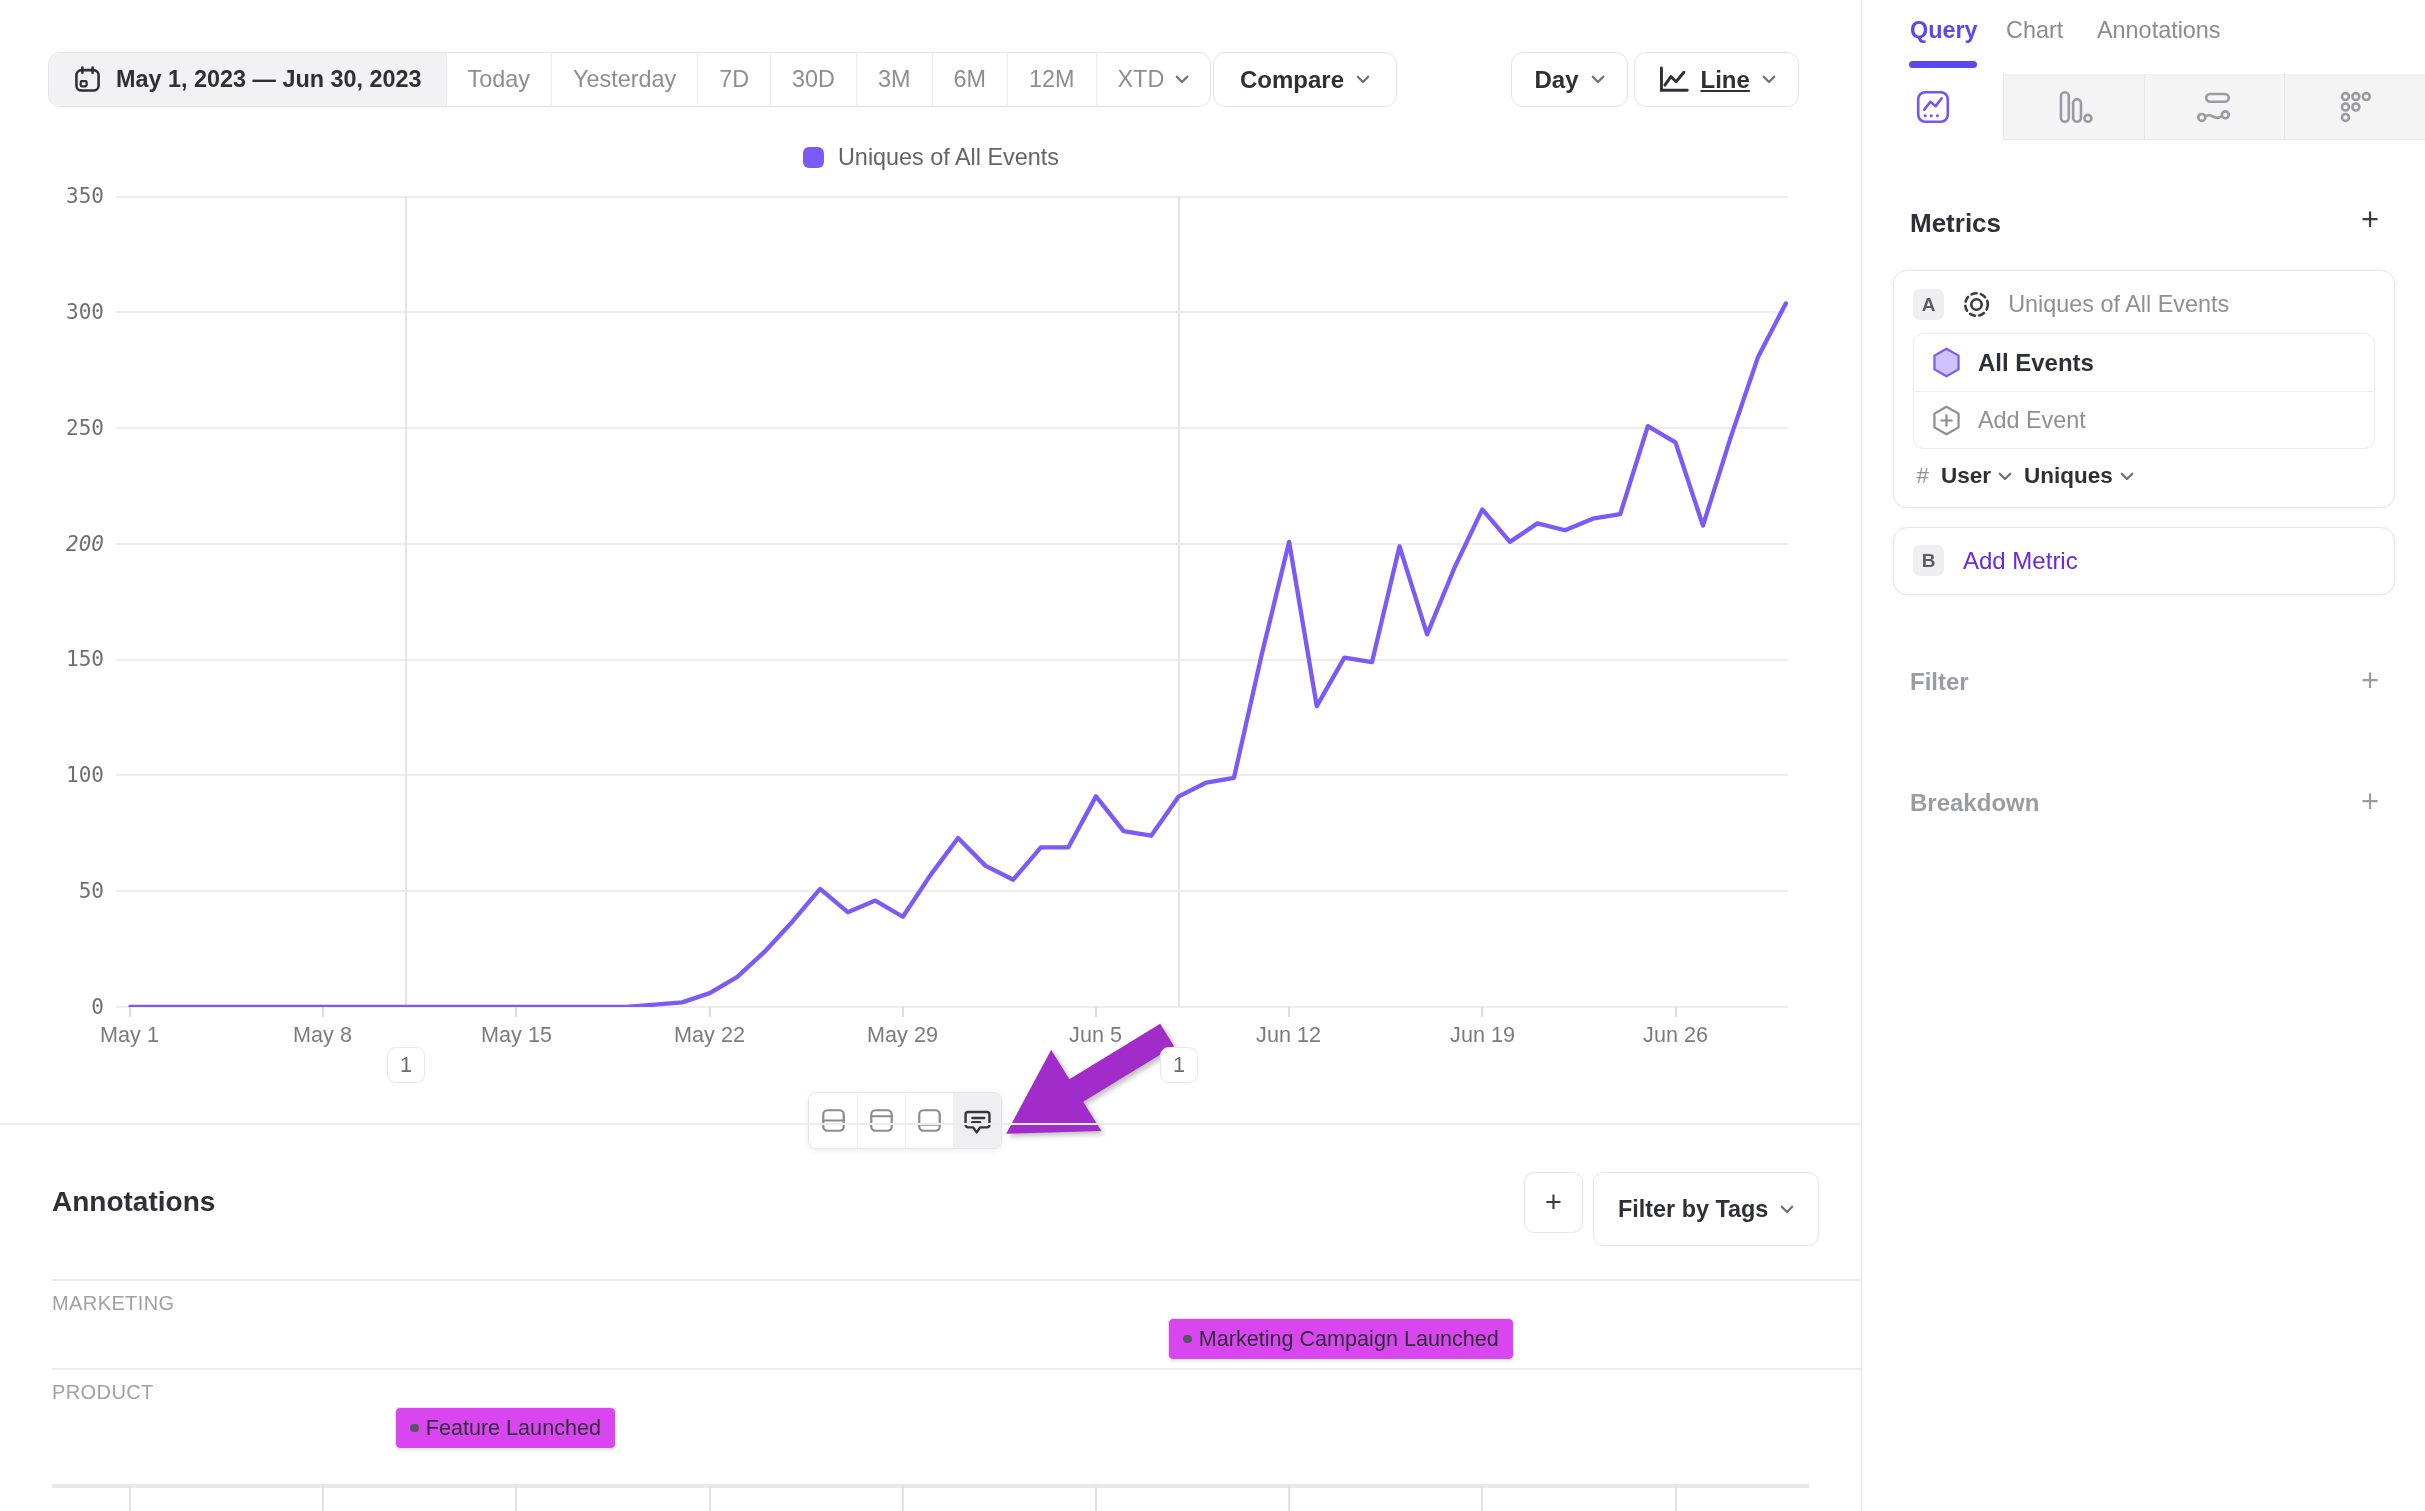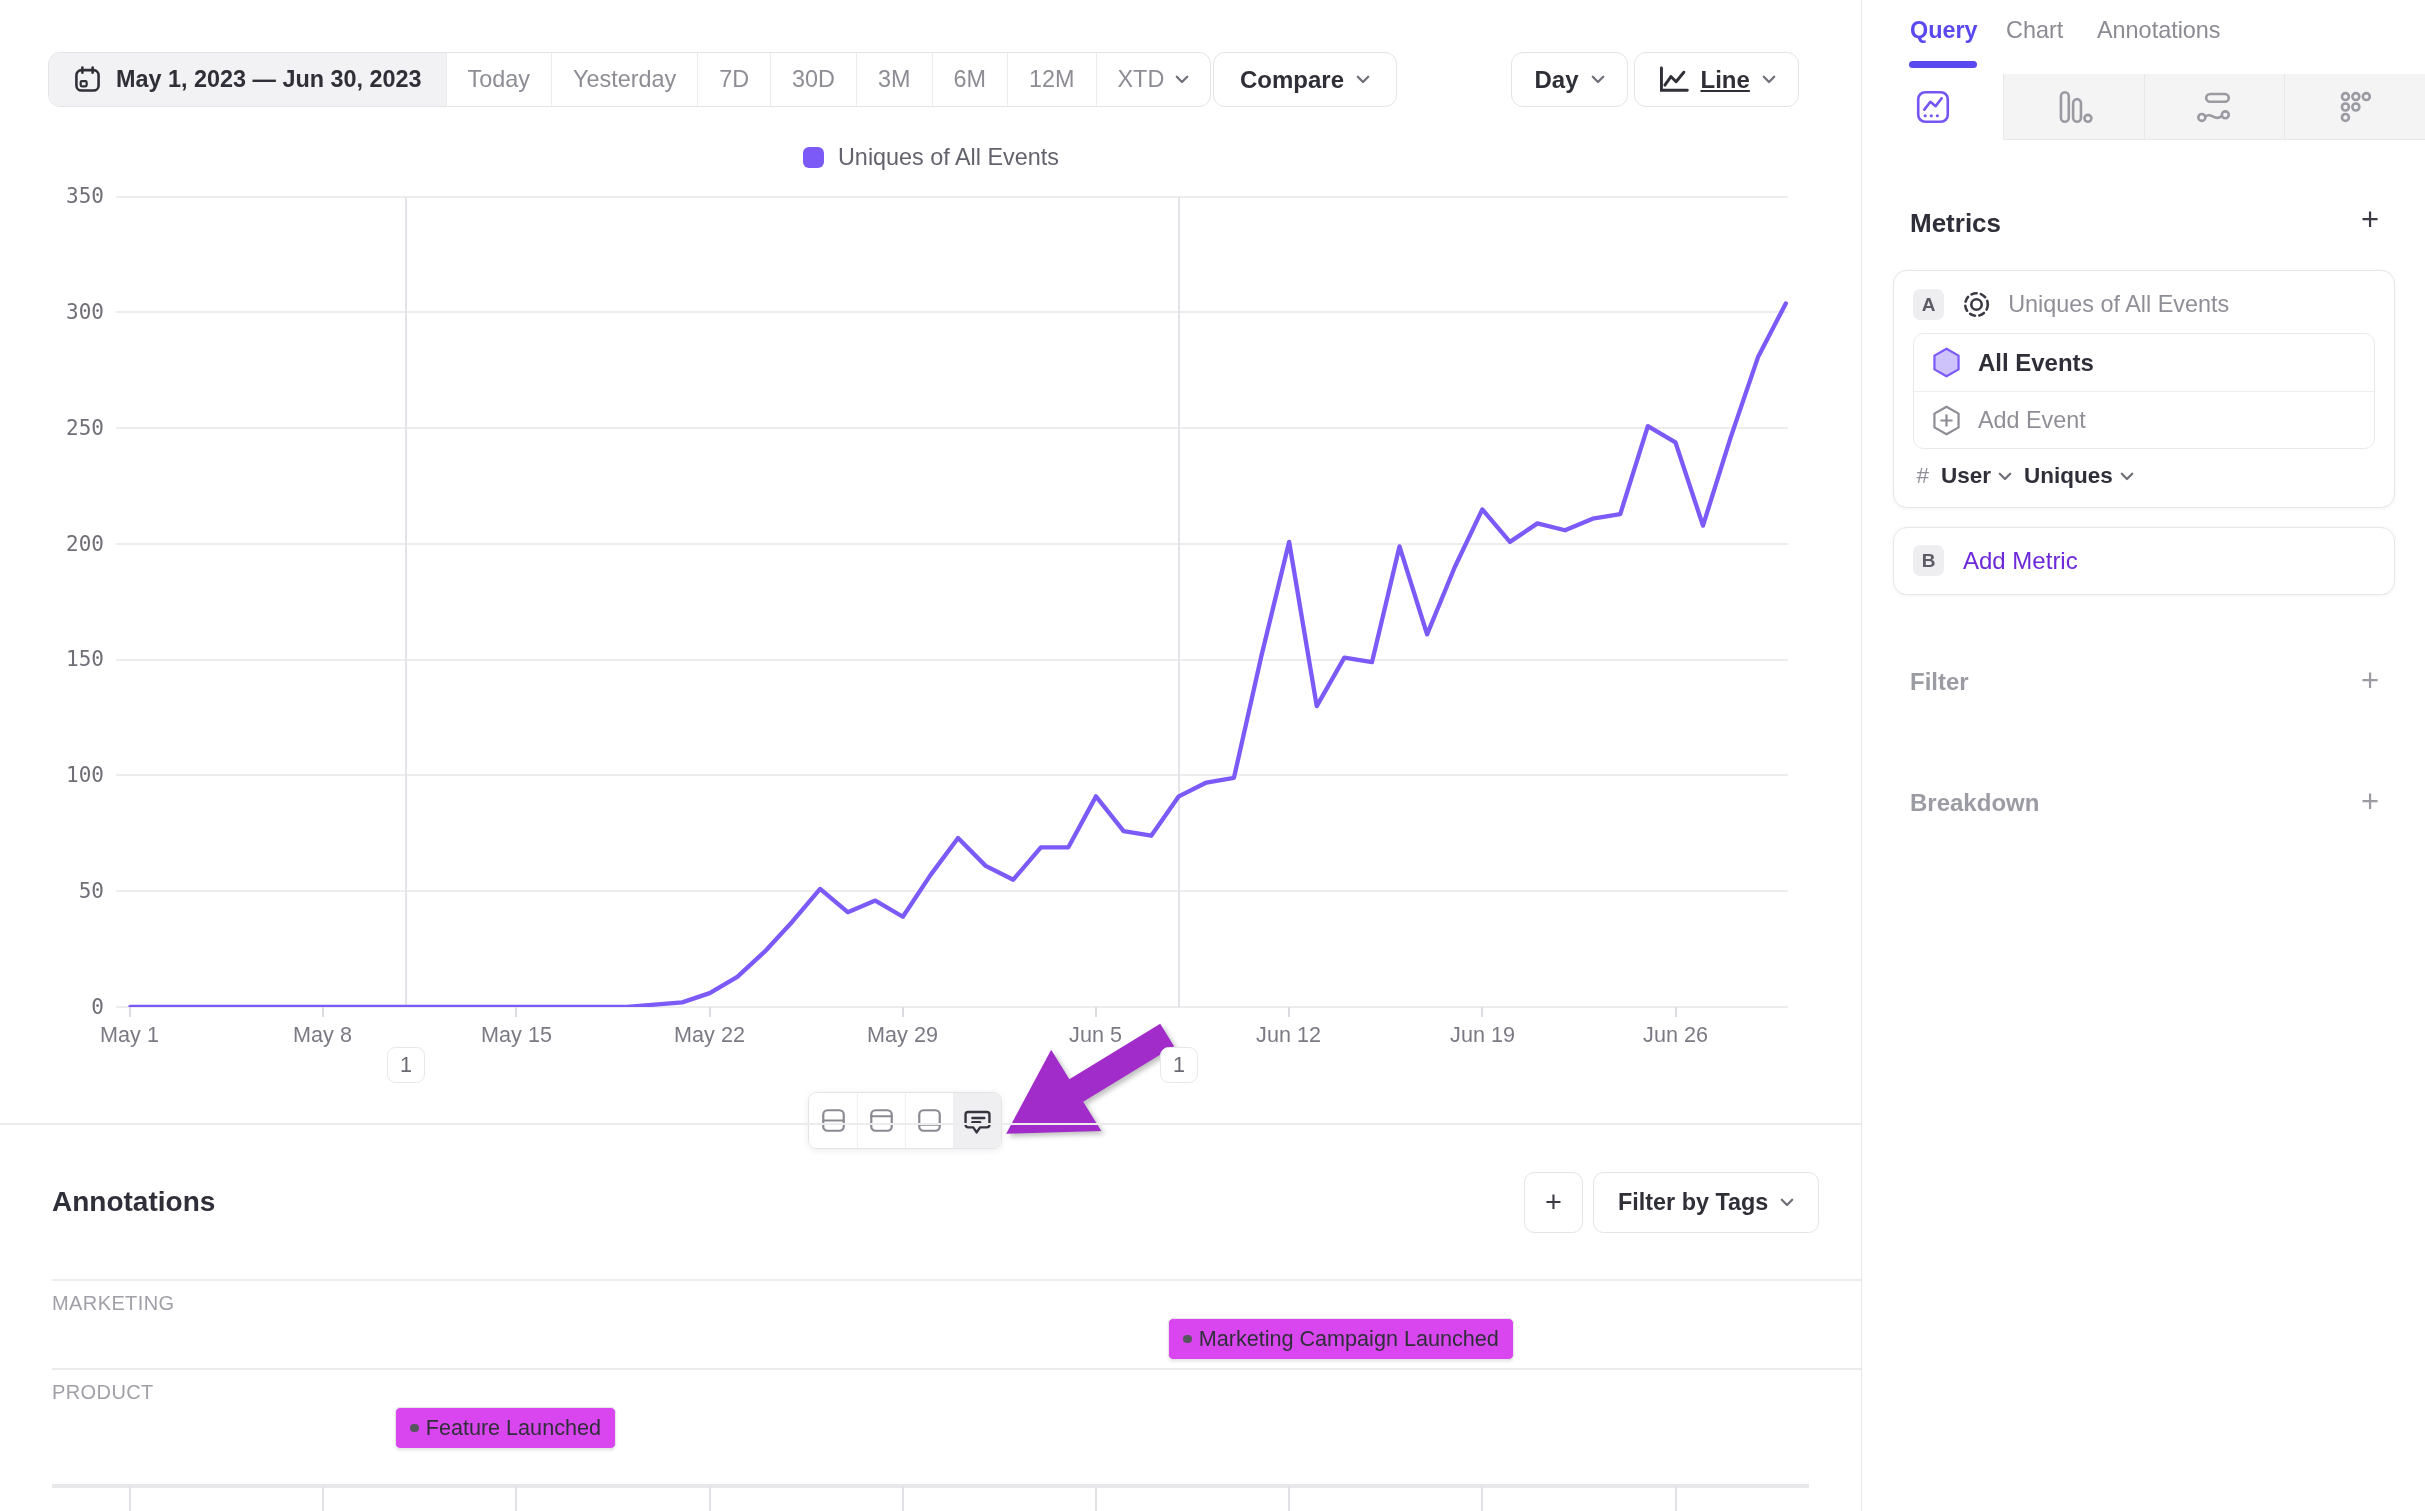--- a/index.html
+++ b/index.html
@@ -46,21 +46,21 @@
   .mini-btn svg { width:29px; height:29px; }
   .mini-btn .st { fill:none; stroke:#8a8a93; stroke-width:2.6; stroke-linejoin:round; stroke-linecap:round; }
   .mini-btn.active .st { stroke:#35353f; stroke-width:2.8; }
 
   
   .hdiv { position:absolute; left:0; height:1.7px; background:#ececee; }
   #annotations-title { position:absolute; left:52px; top:1186px; font-size:28px; font-weight:700; color:#2f2f39; }
   #add-annotation-btn { position:absolute; left:1524px; top:1172px; width:59px; height:61px;
                         border:1.7px solid #e4e4e7; border-radius:10.4px; background:#fff; font-size:29px;
                         color:#3b3b46; display:flex; align-items:center; justify-content:center; cursor:pointer; }
-  #filter-tags-btn { position:absolute; left:1593px; top:1172px; height:61px; padding:0 24px;
+  #filter-tags-btn { position:absolute; left:1593px; top:1172px; height:74px; padding:0 24px;
                      border:1.7px solid #e4e4e7; border-radius:10.4px; background:#fff; font-size:23.4px;
                      font-weight:700; color:#2f2f38; display:flex; align-items:center; gap:12px; cursor:pointer; }
   .cat-label { position:absolute; left:52px; font-size:20px; color:#a0a0a8; letter-spacing:0.4px; }
   .ann-chip { position:absolute; height:42px; display:flex; align-items:center; gap:7px; padding:0 14px;
               background:#d946ef; border:1.7px solid #e6e6e9; border-radius:5.2px;
               box-shadow:0 1.7px 2.6px rgba(0,0,0,.08); font-size:21.6px; color:#2f2f39; cursor:pointer; white-space:nowrap; }
   .ann-chip .dot { width:8.7px; height:8.7px; border-radius:50%; background:#56565f; flex:0 0 auto; }
   .week-tick { position:absolute; width:1.7px; background:#e2e2e6; }
 
   
@@ -353,21 +353,21 @@
 
 <div class="gridline" style="left: 116px; top: 1006px; width: 1672px;"></div>
     <div class="ytick" style="left: 35px; top: 995px;">0</div>
     <div class="gridline" style="left: 116px; top: 890px; width: 1672px;"></div>
     <div class="ytick" style="left: 35px; top: 879px;">50</div>
     <div class="gridline" style="left: 116px; top: 774px; width: 1672px;"></div>
     <div class="ytick" style="left: 35px; top: 763px;">100</div>
     <div class="gridline" style="left: 116px; top: 659px; width: 1672px;"></div>
     <div class="ytick" style="left: 35px; top: 647px;">150</div>
     <div class="gridline" style="left: 116px; top: 543px; width: 1672px;"></div>
-    <div class="ytick" style="left: 35px; top: 532px;">200</div>
+    <div class="ytick" style="left: 35px; top: 532px; font-style: italic;">200</div>
     <div class="gridline" style="left: 116px; top: 427px; width: 1672px;"></div>
     <div class="ytick" style="left: 35px; top: 416px;">250</div>
     <div class="gridline" style="left: 116px; top: 311px; width: 1672px;"></div>
     <div class="ytick" style="left: 35px; top: 300px;">300</div>
     <div class="gridline" style="left: 116px; top: 196px; width: 1672px;"></div>
     <div class="ytick" style="left: 35px; top: 184px;">350</div>
     <div class="ann-line" style="left: 405px; top: 197px; height: 810px;"></div>
     <div class="ann-badge" style="left: 387px; top: 1047px;">1</div>
     <div class="ann-line" style="left: 1178px; top: 197px; height: 810px;"></div>
     <div class="ann-badge" style="left: 1160px; top: 1047px;">1</div>

